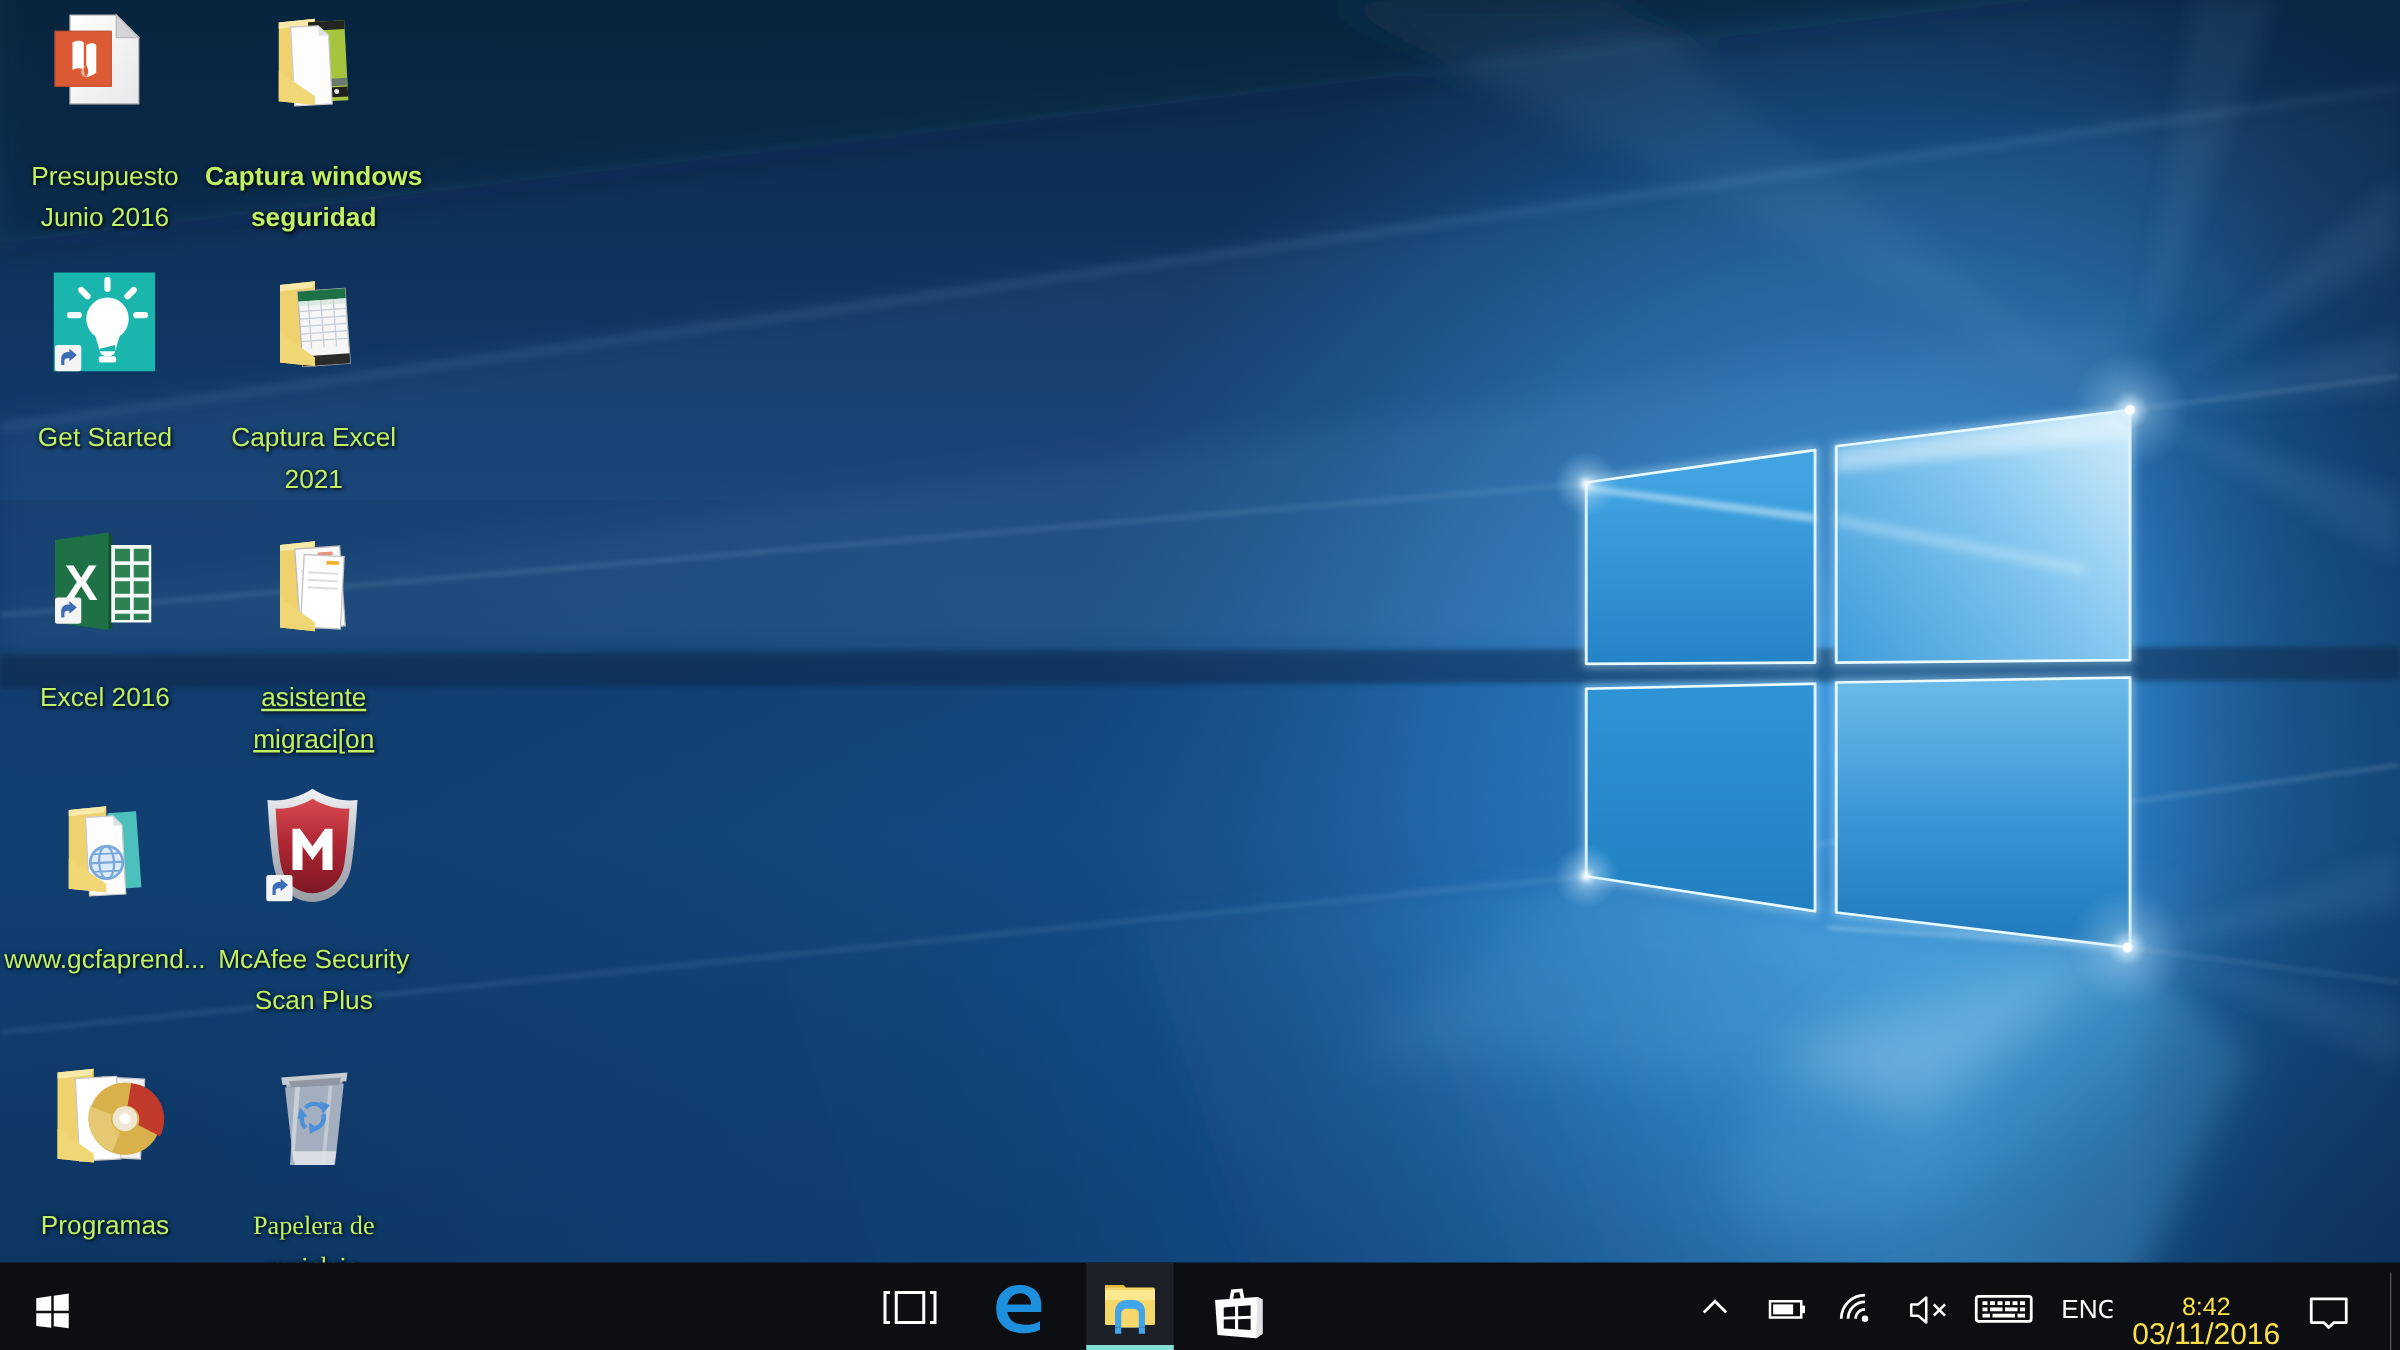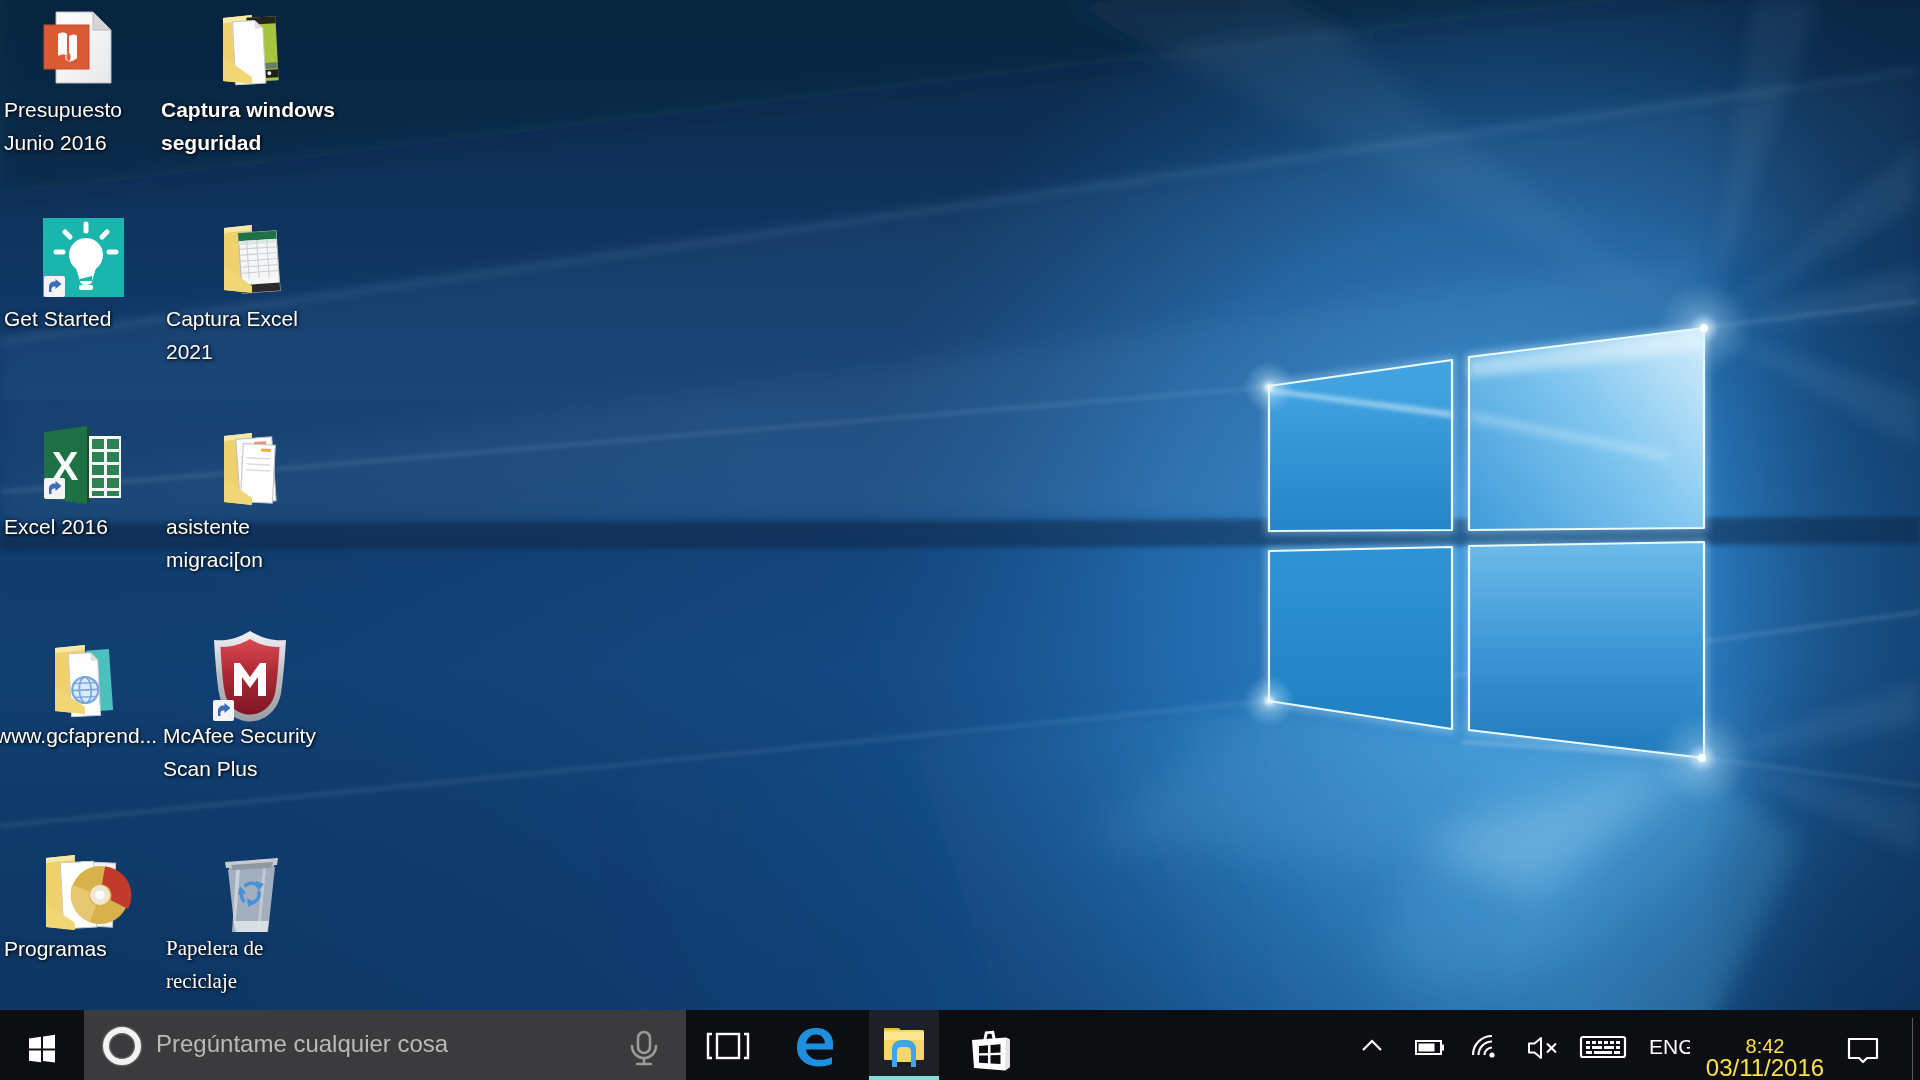--- a/index.html
+++ b/index.html
@@ -1,20 +1,20 @@
 <!DOCTYPE html>
 <html><head>
 <meta charset="utf-8">
 <style>
   html,body{margin:0;padding:0;width:1920px;height:1080px;overflow:hidden;background:#0d3763;}
   body{font-family:"Liberation Sans", sans-serif;position:relative;}
   #wall{position:absolute;left:0;top:0;}
   .icon{position:absolute;}
-  .lbl{position:absolute;color:#ffffff;font-size:21px;line-height:33px;text-align:left;
-       text-shadow:1px 1px 3px rgba(0,0,0,0.9),0 0 4px rgba(0,0,0,0.5);white-space:pre-line;}
+  .lbl{position:absolute;color:#bef264;font-size:21px;line-height:33px;text-align:center;
+       text-shadow:1px 1px 3px rgba(0,0,0,0.9),0 0 4px rgba(0,0,0,0.5);white-space:pre-line;margin-top:32px;}
   #taskbar{position:absolute;left:0;top:1010px;width:1920px;height:70px;background:#0c0e12;}
   #searchbox{position:absolute;left:84px;top:0;width:602px;height:70px;background:#3b3b3d;}
   #searchtext{position:absolute;left:72px;top:20px;color:#b9b9b9;font-size:24px;}
   .tray{position:absolute;color:#fde047;}
 </style>
 </head>
 <body>
 <svg id="wall" width="1920" height="1080" viewBox="0 0 1920 1080">
  <defs>
   <linearGradient id="base" x1="0" y1="0" x2="0" y2="1080" gradientUnits="userSpaceOnUse">
@@ -369,51 +369,38 @@
 </svg>
 
 <div class="lbl" style="left:4px;top:93px;width:160px;">Presupuesto
 Junio 2016</div>
 <div class="lbl" style="left:161px;top:93px;width:180px;font-weight:bold;">Captura windows
 seguridad</div>
 <div class="lbl" style="left:4px;top:302px;width:160px;">Get Started</div>
 <div class="lbl" style="left:166px;top:302px;width:170px;">Captura Excel
 2021</div>
 <div class="lbl" style="left:4px;top:510px;width:160px;">Excel 2016</div>
-<div class="lbl" style="left:166px;top:510px;width:170px;">asistente
+<div class="lbl" style="left:166px;top:510px;width:170px;text-decoration:underline;">asistente
 migraci[on</div>
 <div class="lbl" style="left:-4px;top:719px;width:176px;">www.gcfaprend...</div>
 <div class="lbl" style="left:163px;top:719px;width:176px;">McAfee Security
 Scan Plus</div>
 <div class="lbl" style="left:4px;top:932px;width:160px;">Programas</div>
 <div class="lbl" style="left:166px;top:932px;width:170px;font-family:Liberation Serif, serif;">Papelera de
 reciclaje</div>
 
 <div id="taskbar">
   <svg width="56" height="70" style="position:absolute;left:0;top:0">
     <g fill="#ffffff">
       <polygon points="29,28.5 41,26.8 41,38.5 29,38.5"></polygon>
       <polygon points="43,26.5 55,24.8 55,38.5 43,38.5"></polygon>
       <polygon points="29,40.5 41,40.5 41,52.2 29,50.7"></polygon>
       <polygon points="43,40.5 55,40.5 55,52.6 43,50.9"></polygon>
     </g>
   </svg>
-  <div id="searchbox">
-    <svg width="602" height="70">
-      <circle cx="38" cy="36" r="16" fill="none" stroke="#8a8a8a" stroke-width="9" opacity="0.4"></circle>
-      <circle cx="38" cy="36" r="16" fill="none" stroke="#f2f2f2" stroke-width="6"></circle>
-      <g stroke="#9a9a9a" stroke-width="2.6" fill="none" stroke-linecap="round">
-        <rect x="554" y="22" width="12" height="21" rx="6"></rect>
-        <path d="M548,36 a12,12 0 0 0 24,0"></path>
-        <line x1="560" y1="48" x2="560" y2="54"></line>
-        <line x1="553" y1="54" x2="567" y2="54"></line>
-      </g>
-    </svg>
-    <div id="searchtext">Pregúntame cualquier cosa</div>
-  </div>
 
   <svg width="60" height="70" style="position:absolute;left:697px;top:0">
     <rect x="20" y="24" width="22" height="24" fill="none" stroke="#ffffff" stroke-width="2.4"></rect>
     <path d="M15,24 L11,24 L11,48 L15,48" fill="none" stroke="#ffffff" stroke-width="2.4"></path>
     <path d="M47,24 L51,24 L51,48 L47,48" fill="none" stroke="#ffffff" stroke-width="2.4"></path>
   </svg>
 
   <svg width="60" height="70" style="position:absolute;left:790px;top:0" viewBox="0 0 60 70">
     <path d="M7,37.5 C7,25 15,18 26,18 C36.5,18 43,24.2 43,33.2 L43,39.5 L15.8,39.5
              C17.2,46.5 22.8,49.8 30,49.8 C34.8,49.8 39.2,48.7 42,46.9 L42,53.8

